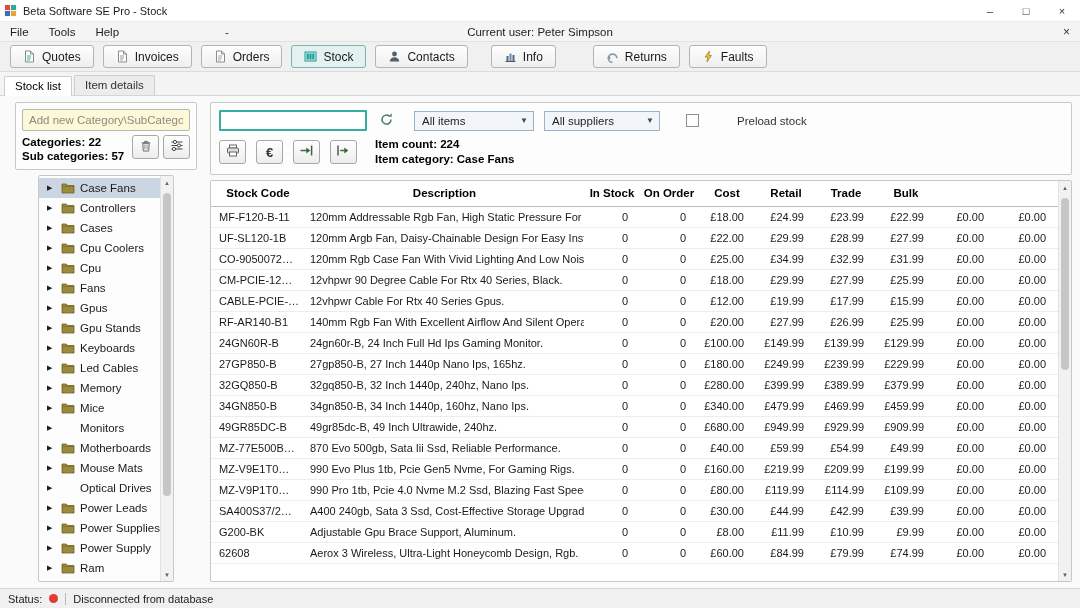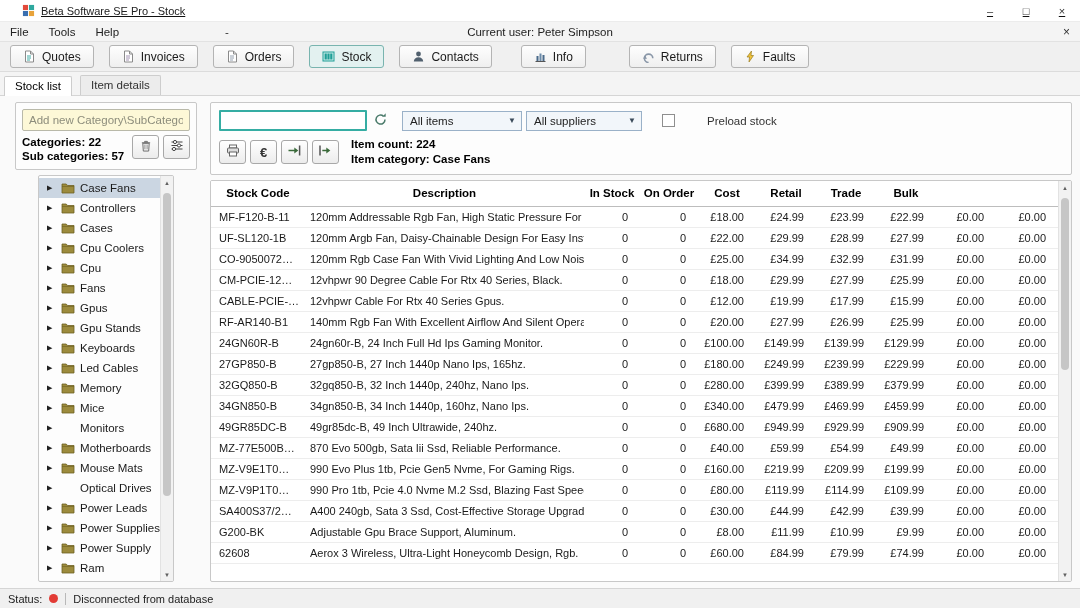--- a/index.html
+++ b/index.html
@@ -1,42 +1,42 @@
 <!DOCTYPE html>
 <html><head>
 <meta charset="utf-8">
 <style>
   * { margin:0; padding:0; box-sizing:border-box; }
   html,body { width:1080px; height:608px; overflow:hidden; }
   body { font-family:"Liberation Sans", sans-serif; font-size:12px; color:#111; background:#fff; }
   .window { width:1080px; height:608px; display:flex; flex-direction:column; background:#fff; }
 
   
-  .titlebar { height:22px; display:flex; align-items:center; gap:6px; padding-left:22px; background:#fff; border-bottom:1px solid #ececec; flex:0 0 auto;text-decoration:underline; }
+  .titlebar { height:22px; display:flex; align-items:center; gap:6px; padding-left:4px; background:#fff; border-bottom:1px solid #ececec; flex:0 0 auto; }
   .titlebar .title { font-size:11px; color:#222; }
   .win-controls { margin-left:auto; display:flex; height:100%; }
   .win-btn { width:36px; height:100%; display:flex; align-items:center; justify-content:center; font-size:11px; color:#333; cursor:default; }
 
   
   .menubar { height:20px; background:#f4f4f4; border-bottom:1px solid #e2e2e2; display:flex; align-items:center; font-size:11.5px; position:relative; flex:0 0 auto; }
   .menu-item { padding:0 10px; color:#222; }
   .menu-dash { margin-left:96px; color:#333; }
   .current-user { position:absolute; left:0; right:0; text-align:center; color:#222; pointer-events:none; }
   .menubar-close { margin-left:auto; padding:0 10px; font-size:12px; color:#333; z-index:1; }
 
   
-  .toolbar { height:30px; background:#f0f0f0; border-bottom:1px solid #dcdcdc; display:flex; align-items:center; padding:0 10px; gap:15px; flex:0 0 auto; }
+  .toolbar { height:30px; background:#f0f0f0; border-bottom:1px solid #dcdcdc; display:flex; align-items:center; padding:0 10px; gap:9px; flex:0 0 auto; }
   .tb-btn { height:23px; display:inline-flex; align-items:center; gap:6px; padding:0 12px; background:linear-gradient(#fefefe,#efefef); border:1px solid #b4b4b4; border-radius:3px; font-size:12px; font-family:inherit; color:#1a1a1a; }
   .tb-btn.active { background:#e3f1f0; border-color:#79b4af; }
   .tb-ico { display:inline-flex; }
   .gap1 { margin-left:14px; }
   .gap2 { margin-left:28px; }
 
   
-  .tabbar { height:24px; background:#f4f4f4; border-bottom:1px solid #d5d5d5; display:flex; align-items:flex-end; padding-left:4px; gap:8px; flex:0 0 auto; }
+  .tabbar { height:24px; background:#f4f4f4; border-bottom:1px solid #d5d5d5; display:flex; align-items:flex-end; padding-left:4px; gap:2px; flex:0 0 auto; }
   .tab { padding:3px 10px 4px; font-size:11.5px; background:#ececec; border:1px solid #cdcdcd; border-bottom:none; border-radius:2px 2px 0 0; color:#333; }
   .tab.active { background:#fff; position:relative; top:1px; color:#000; }
 
   
   .content { flex:1; display:flex; gap:6px; padding:6px 8px; background:#fafafa; min-height:0; }
   .box { background:#fdfdfd; border:1px solid #c8c8c8; border-radius:2px; }
 
   .sidebar { width:196px; display:flex; flex-direction:column; gap:5px; min-height:0;align-items:center; }
   .sb-top { padding:6px; flex:0 0 66px; }
   .cat-input { width:100%; height:22px; background:#fdf8d7; border:1px solid #b9b9a9; border-radius:2px; padding:0 6px; font-size:11.5px; font-family:inherit; color:#333; }
@@ -54,21 +54,21 @@
   .folder { display:inline-flex; flex:0 0 auto; }
 
   
   .vscroll { width:13px; background:#f2f2f2; border-left:1px solid #e2e2e2; display:flex; flex-direction:column; flex:0 0 auto; }
   .vs-arrow { height:13px; display:flex; align-items:center; justify-content:center; font-size:6px; color:#606060; }
   .vs-track { flex:1; position:relative; }
   .vs-thumb { position:absolute; left:2px; right:2px; background:#c6c6c6; border-radius:5px; }
 
   .main { flex:1; display:flex; flex-direction:column; gap:5px; min-width:0; min-height:0; }
   .filterbox { flex:0 0 66px; padding:7px 8px; display:flex; flex-direction:column; gap:6px; }
-  .frow { display:flex; align-items:center; gap:4px; }
+  .frow { display:flex; align-items:center; gap:10px; }
   .search-input { width:148px; height:21px; border:2px solid #35ada3; border-radius:1px; padding:0 5px; font-size:11.5px; font-family:inherit; background:#fff; }
   .plain-btn { background:none; border:none; display:inline-flex; align-items:center; padding:0 2px; }
   .combo { height:20px; background:#f2f6fa; border:1px solid #9ab1c8; display:flex; align-items:center; justify-content:space-between; padding:0 5px 0 7px; font-size:11.5px; color:#222; }
   .combo-items { width:120px; margin-left:8px; }
   .combo-suppliers { width:116px; }
   .combo-arrow { font-size:8px; color:#3a4a5a; margin-left:6px; }
   .checkbox { width:13px; height:13px; background:#fff; border:1px solid #8f8f8f; margin-left:16px; flex:0 0 auto; }
   .chk-label { font-size:11.5px; color:#333;margin-left:28px; }
   .euro-glyph { font-size:13px; font-weight:bold; color:#333; }
   .count-block { margin-left:8px; font-size:11.5px; line-height:15px; color:#000; }

